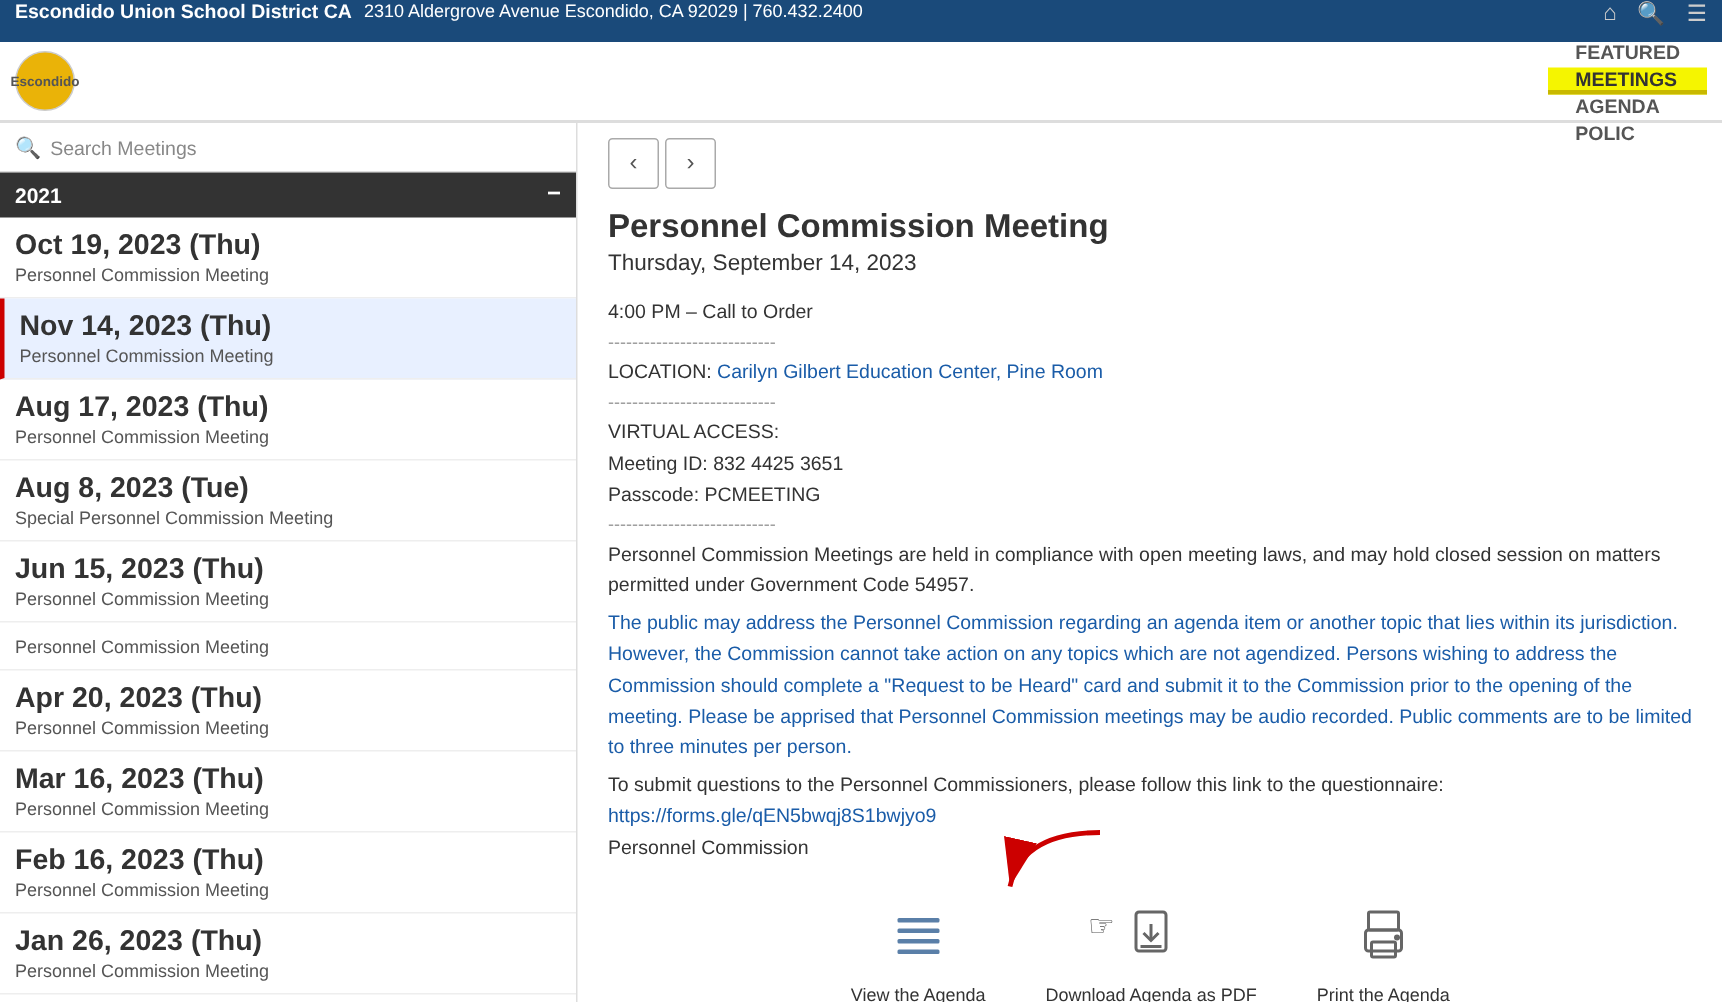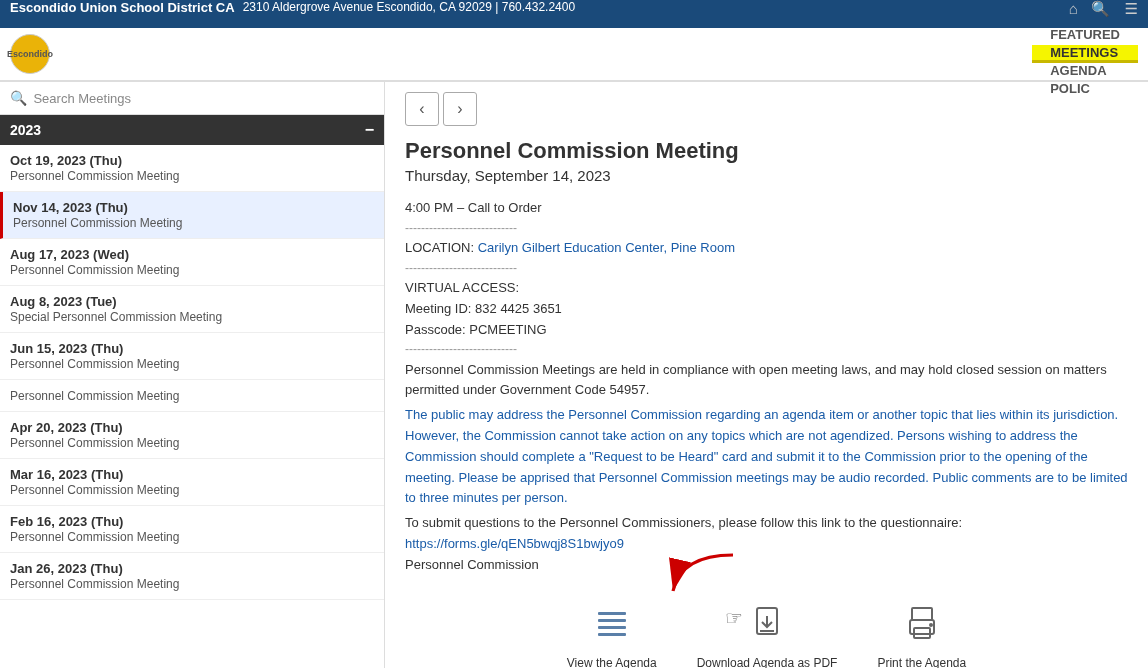--- a/index.html
+++ b/index.html
@@ -94,21 +94,21 @@
     .year-header .minus { color: #fff; font-size: 16px; cursor: pointer; }
     .meeting-item {
       padding: 8px 10px;
       border-bottom: 1px solid #eee;
       cursor: pointer;
     }
     .meeting-item.selected {
       background: #e8f0ff;
       border-left: 3px solid #cc0000;
     }
-    .meeting-item .date { font-weight: bold; font-size: 13px; color: #333; }
+    .meeting-item .date { font-weight: bold; font-size: 19px; color: #333; }
     .meeting-item .name { font-size: 12px; color: #555; margin-top: 1px; }
 
     
     #content {
       flex: 1;
       padding: 10px 20px;
       overflow-y: auto;
       position: relative;
     }
     .nav-arrows {
@@ -211,34 +211,34 @@
 </div>
 
 <div id="main">
 
   <div id="sidebar">
     <div id="search-bar">
       <span class="search-icon">🔍</span>
       <span>Search Meetings</span>
     </div>
     <div class="year-header">
-      <span>2023</span>
+      <span>2021</span>
       <span class="minus">−</span>
     </div>
     <div id="meetings-list">
     <div class="meeting-item">
     <div class="date">Oct 19, 2023 (Thu)</div>
     <div class="name">Personnel Commission Meeting</div>
   </div>
         <div class="meeting-item selected">
     <div class="date">Nov 14, 2023 (Thu)</div>
     <div class="name">Personnel Commission Meeting</div>
   </div>
         <div class="meeting-item">
-    <div class="date">Aug 17, 2023 (Wed)</div>
+    <div class="date">Aug 17, 2023 (Thu)</div>
     <div class="name">Personnel Commission Meeting</div>
   </div>
         <div class="meeting-item">
     <div class="date">Aug 8, 2023 (Tue)</div>
     <div class="name">Special Personnel Commission Meeting</div>
   </div>
         <div class="meeting-item">
     <div class="date">Jun 15, 2023 (Thu)</div>
     <div class="name">Personnel Commission Meeting</div>
   </div>

